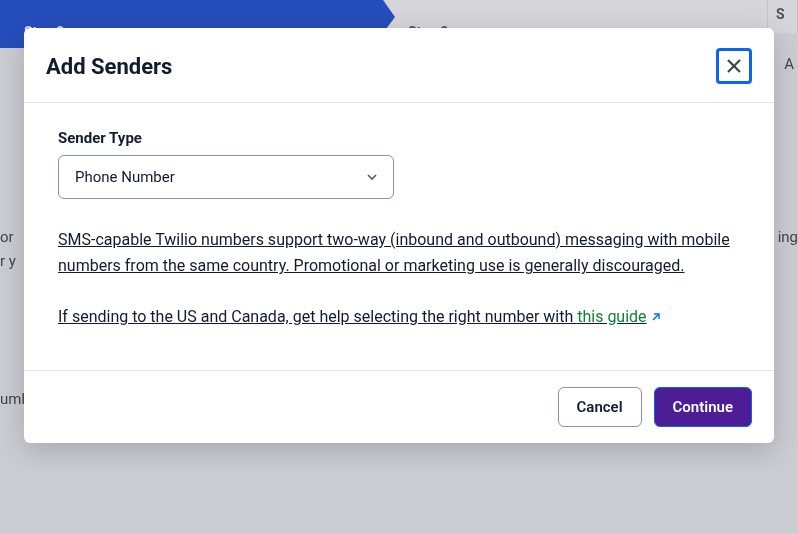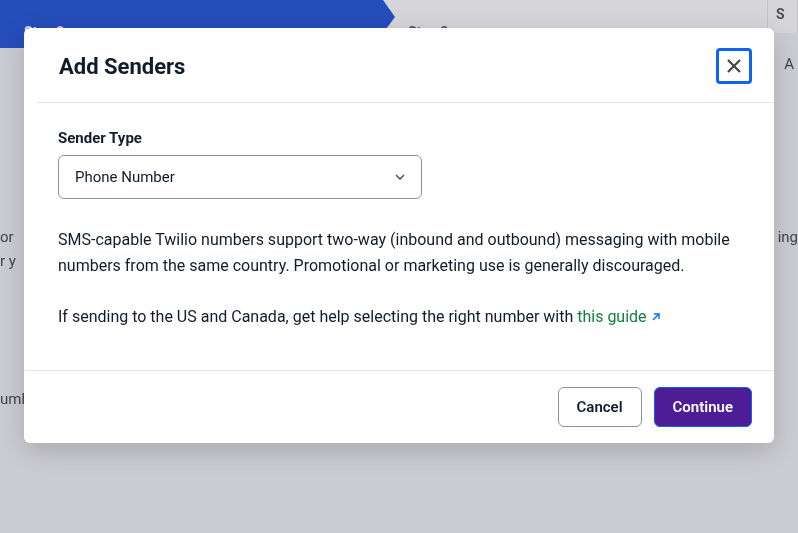--- a/index.html
+++ b/index.html
@@ -61,21 +61,20 @@
       display: flex;
       flex-direction: column;
       overflow: hidden;
     }
     .modal-header {
       display: flex;
       align-items: center;
       justify-content: space-between;
       padding: 20px 22px 18px 22px;
       border-bottom: 1px solid #e1e3e9;
-      margin-left: 13px;
     }
     .modal-title {
       font-size: 22px;
       font-weight: 700;
       color: #121c2d;
     }
     .close-btn {
       width: 36px;
       height: 36px;
       border: 3px solid #0d63f3;
@@ -91,21 +90,21 @@
     .modal-body {
       padding: 26px 34px 40px 34px;
     }
     .field-label {
       font-size: 15px;
       font-weight: 700;
       color: #121c2d;
       margin-bottom: 8px;
     }
     .select {
-      width: 364px;
+      width: 336px;
       height: 44px;
       border: 1px solid #8891aa;
       border-radius: 6px;
       background: #fff;
       display: flex;
       align-items: center;
       justify-content: space-between;
       padding: 0 16px;
       font-size: 15px;
       color: #121c2d;
@@ -114,20 +113,21 @@
     .select .chev {
       width: 10px;
       height: 6px;
     }
     .help-text {
       margin-top: 28px;
       font-size: 16px;
       line-height: 1.65;
       color: #121c2d;
       font-weight: 400;
+      text-decoration: underline;
     }
     .help-text p + p { margin-top: 24px; }
     .link {
       color: #15803d;
       text-decoration: none;
       cursor: pointer;
     }
     .ext-icon {
       display: inline-block;
       margin-left: 3px;

